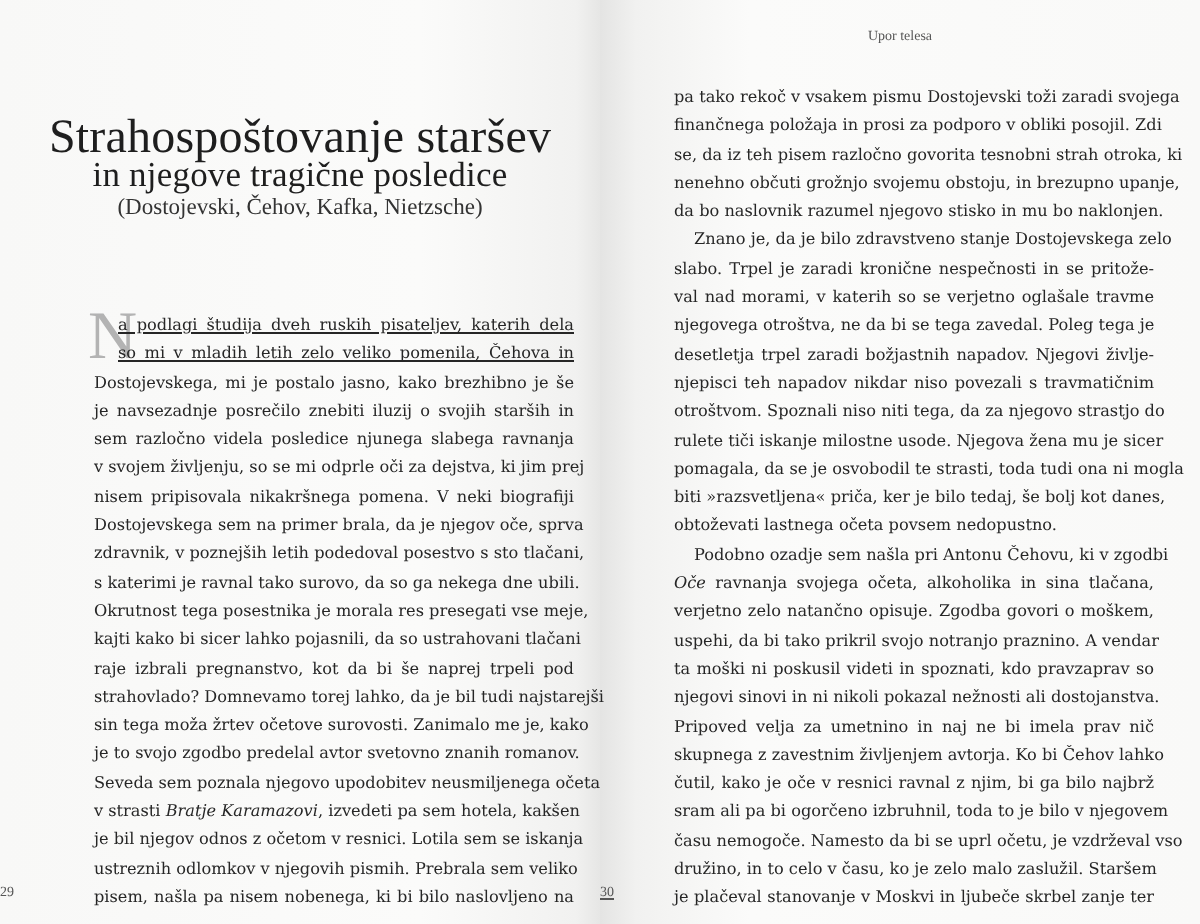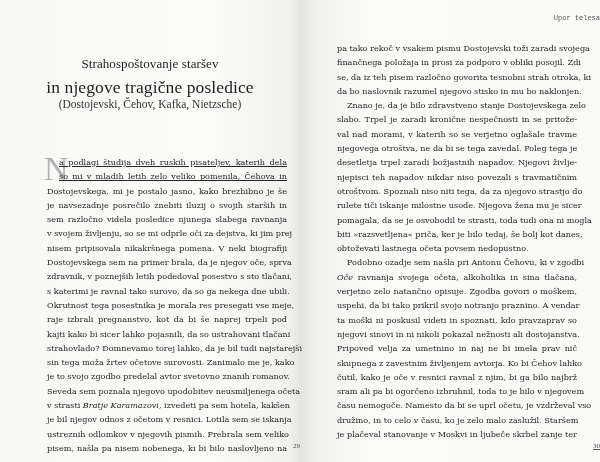--- a/index.html
+++ b/index.html
@@ -13,21 +13,21 @@
     .spread { position: absolute; left: 0; top: 0; width: 600px; height: 462px; }
     .page { position: absolute; top: 0; height: 462px; width: 300px; background: #fbfbfa; }
     .page.left { left: 0; background: linear-gradient(to right, #f8f8f7 0%, #fbfbfa 70%, #f1f1f0 96%, #e6e6e5 100%); }
     .page.right { left: 300px; background: linear-gradient(to right, #e4e4e3 0%, #f1f1f0 6%, #fbfbfa 25%, #f9f9f8 100%); }
 
     .title {
       position: absolute; left: 0; width: 300px; text-align: center;
       font-family: "Liberation Serif", "DejaVu Serif", serif;
       color: #1e1e1e;
     }
-    .title .t1 { position: absolute; top: 56px; width: 300px; font-size: 13px; letter-spacing: 0.1px; }
+    .title .t1 { position: absolute; top: 56px; width: 300px; font-size: 24px; letter-spacing: 0.1px; }
     .title .t2 { position: absolute; top: 77px; width: 300px; font-size: 17.5px; letter-spacing: 0.1px; }
     .title .t3 { position: absolute; top: 98px; width: 300px; font-size: 11.5px; color: #333; }
 
     .body-text {
       position: absolute;
       font-family: "DejaVu Serif", serif;
       font-size: 8.1px;
       line-height: 14.3px;
       color: #262626;
       white-space: nowrap;
@@ -38,25 +38,25 @@
     .line.last { text-align-last: left; }
     .line.indent { padding-left: 10px; }
     .line.dc { padding-left: 12px; text-decoration: underline; }
     .dropcap {
       position: absolute; left: 44px; top: 155px;
       font-family: "Liberation Serif", serif; font-size: 34px; line-height: 28px;
       color: #b3b3b3;
     }
     em { font-style: italic; }
     .running-head {
-      position: absolute; top: 14px; left: 300px; width: 300px; text-align: right;
-      font-family: Liberation Mono, monospace; font-size: 7px; color: #555;
+      position: absolute; top: 14px; left: 300px; width: 300px; text-align: center;
+      font-family: Liberation Serif, serif; font-size: 7px; color: #555;
     }
     .folio {
-      position: absolute; top: 442px; width: 300px; text-align: right;
+      position: absolute; top: 442px; width: 300px; text-align: left;
       font-family: "Liberation Serif", serif; font-size: 7px; color: #555;
     }
     .folio.left { left: 0; }
     .folio.right { left: 300px; text-decoration: underline; }
   </style>
 </head>
 <body>
 
 <div class="spread">
   <div class="page left"></div>
@@ -75,42 +75,43 @@
     <span class="line dc">so mi v mladih letih zelo veliko pomenila, Čehova in</span>
     <span class="line">Dostojevskega, mi je postalo jasno, kako brezhibno je še</span>
     <span class="line">je navsezadnje posrečilo znebiti iluzij o svojih starših in</span>
     <span class="line">sem razločno videla posledice njunega slabega ravnanja</span>
     <span class="line">v svojem življenju, so se mi odprle oči za dejstva, ki jim prej</span>
     <span class="line">nisem pripisovala nikakršnega pomena. V neki biografiji</span>
     <span class="line">Dostojevskega sem na primer brala, da je njegov oče, sprva</span>
     <span class="line">zdravnik, v poznejših letih podedoval posestvo s sto tlačani,</span>
     <span class="line">s katerimi je ravnal tako surovo, da so ga nekega dne ubili.</span>
     <span class="line">Okrutnost tega posestnika je morala res presegati vse meje,</span>
+    <span class="line">kajti kako bi sicer lahko pojasnili, da so ustrahovani tlačani</span>
     <span class="line">raje izbrali pregnanstvo, kot da bi še naprej trpeli pod</span>
-    <span class="line">kajti kako bi sicer lahko pojasnili, da so ustrahovani tlačani</span>
     <span class="line">strahovlado? Domnevamo torej lahko, da je bil tudi najstarejši</span>
     <span class="line">sin tega moža žrtev očetove surovosti. Zanimalo me je, kako</span>
     <span class="line">je to svojo zgodbo predelal avtor svetovno znanih romanov.</span>
     <span class="line">Seveda sem poznala njegovo upodobitev neusmiljenega očeta</span>
     <span class="line"><span>v strasti </span><em>Bratje Karamazovi</em><span>, izvedeti pa sem hotela, kakšen</span></span>
     <span class="line">je bil njegov odnos z očetom v resnici. Lotila sem se iskanja</span>
     <span class="line">ustreznih odlomkov v njegovih pismih. Prebrala sem veliko</span>
     <span class="line">pisem, našla pa nisem nobenega, ki bi bilo naslovljeno na</span>
 
   </div>
 
   <div class="folio left">29</div>
 
   <div class="running-head">Upor telesa</div>
 
   <div class="body-text right-text">
 
     <span class="line">pa tako rekoč v vsakem pismu Dostojevski toži zaradi svojega</span>
     <span class="line">finančnega položaja in prosi za podporo v obliki posojil. Zdi</span>
     <span class="line">se, da iz teh pisem razločno govorita tesnobni strah otroka, ki</span>
+    <span class="line">nenehno občuti grožnjo svojemu obstoju, in brezupno upanje,</span>
     <span class="line last">da bo naslovnik razumel njegovo stisko in mu bo naklonjen.</span>
 
     <span class="line indent">Znano je, da je bilo zdravstveno stanje Dostojevskega zelo</span>
     <span class="line">slabo. Trpel je zaradi kronične nespečnosti in se pritože-</span>
     <span class="line">val nad morami, v katerih so se verjetno oglašale travme</span>
     <span class="line">njegovega otroštva, ne da bi se tega zavedal. Poleg tega je</span>
     <span class="line">desetletja trpel zaradi božjastnih napadov. Njegovi življe-</span>
     <span class="line">njepisci teh napadov nikdar niso povezali s travmatičnim</span>
     <span class="line">otroštvom. Spoznali niso niti tega, da za njegovo strastjo do</span>
     <span class="line">rulete tiči iskanje milostne usode. Njegova žena mu je sicer</span>

